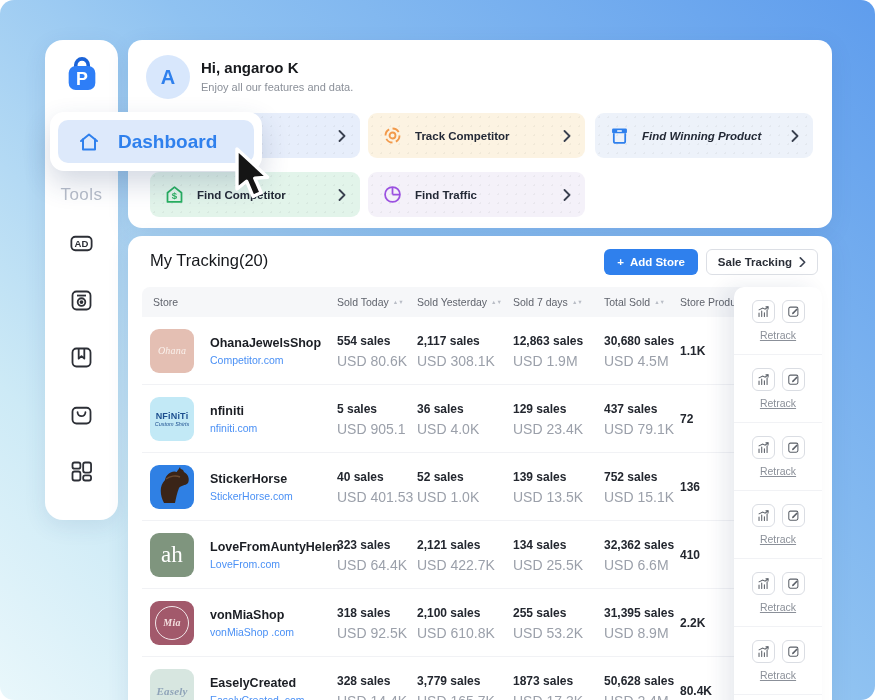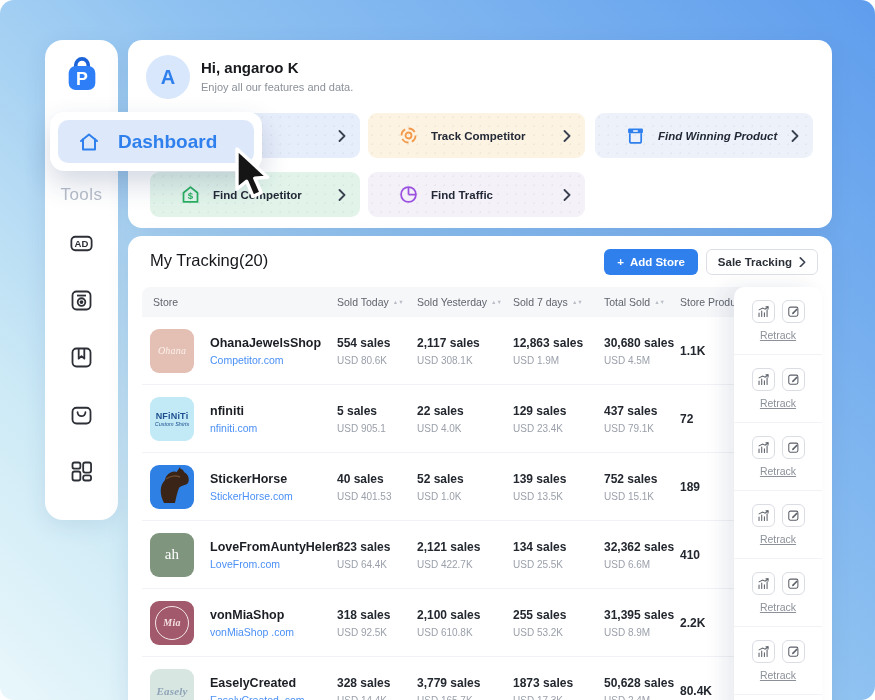--- a/index.html
+++ b/index.html
@@ -18,21 +18,21 @@
   .tools-label { position:absolute; left:0; right:0; top:145px; text-align:center; font-size:17px; color:#b7bdc9; letter-spacing:.5px; }
   .side-icons { position:absolute; left:0; right:0; top:188px; display:flex; flex-direction:column; align-items:center; gap:27px; }
   .side-btn { background:none; border:none; width:30px; height:30px; display:flex; align-items:center; justify-content:center; cursor:pointer; }
 
   
   .top-panel { left:128px; top:40px; width:704px; height:188px; }
   .avatar { position:absolute; left:18px; top:15px; width:44px; height:44px; border-radius:50%;
     background:#d8e7fc; color:#2f80ed; font-weight:bold; font-size:20px; display:flex; align-items:center; justify-content:center; }
   .greet-title { position:absolute; left:73px; top:19px; font-size:15px; font-weight:bold; color:#17191d; }
   .greet-sub { position:absolute; left:73px; top:41px; font-size:11px; color:#8b9099; }
-  .fcard { position:absolute; height:45px; border-radius:9px; display:flex; align-items:center; padding:0 14px 0 30px;
+  .fcard { position:absolute; height:45px; border-radius:9px; display:flex; align-items:center; padding:0 14px 0 14px;
     background-image:radial-gradient(rgba(0,0,0,.045) 1px, transparent 1px); background-size:9px 9px; cursor:pointer; }
   .fcard .ficon { display:flex; margin-right:12px; }
   .fcard .flabel { font-size:11.5px; font-weight:600; color:#232936; flex:1; }
   .fcard .chev { margin-left:auto; display:flex; }
 
   
   .tracking-panel { left:128px; top:236px; width:704px; height:520px; }
   .t-title { position:absolute; left:22px; top:15px; font-size:16.5px; font-weight:normal; color:#15171b; }
   .t-actions { position:absolute; right:14px; top:13px; display:flex; gap:8px; }
   .btn-add { background:#2f80ed; color:#fff; border:none; border-radius:6px; height:26px; padding:0 13px;
@@ -49,25 +49,25 @@
   .row { position:relative; height:68px; border-bottom:1px solid #f1f2f5; }
   .cell { position:absolute; top:50%; transform:translateY(-50%); }
   .c-store{left:8px; display:flex; align-items:center; gap:16px;}
   .c-today{left:195px} .c-yest{left:275px} .c-7d{left:371px} .c-total{left:462px} .c-prod{left:538px}
   .slogo { width:44px; height:44px; border-radius:9px; display:flex; flex-direction:column; align-items:center; justify-content:center; overflow:hidden; text-align:center; }
   .slogo .lt { font-size:9px; font-weight:bold; letter-spacing:.2px; }
   .slogo .ls { font-size:5.5px; font-style:italic; }
   .logo-script .lt { font-family:"Liberation Serif","DejaVu Serif",serif; font-style:italic; font-size:11px; font-weight:bold; }
   .logo-ring { width:34px; height:34px; border:1px solid rgba(255,255,255,.85); border-radius:50%; display:flex; align-items:center; justify-content:center; }
   .logo-ring .lt { font-family:"Liberation Serif","DejaVu Serif",serif; font-style:italic; font-size:10px; font-weight:bold; }
-  .logo-ah .lt { font-family:"Liberation Serif","DejaVu Serif",serif; font-size:15px; font-weight:normal; }
+  .logo-ah .lt { font-family:"Liberation Serif","DejaVu Serif",serif; font-size:23px; font-weight:normal; }
   .sname { font-size:12.5px; font-weight:bold; color:#1b1e24; }
   .sdomain { font-size:10.5px; color:#4a90f5; margin-top:4px; cursor:pointer; }
   .val { font-size:12px; font-weight:bold; color:#23272f; white-space:nowrap; }
-  .sub { font-size:10px; color:#9ba0aa; margin-top:5px; white-space:nowrap; }
+  .sub { font-size:14px; color:#9ba0aa; margin-top:5px; white-space:nowrap; }
 
   .action-panel { position:absolute; left:606px; top:51px; width:88px; height:469px; background:#fff;
     border-radius:10px; box-shadow:-10px 0 20px rgba(25,45,85,.09); }
   .a-head { height:30px; display:flex; align-items:center; justify-content:space-between; padding:0 12px; background:#fafbfc; border-radius:10px 10px 0 0; }
   .a-title { font-size:10.5px; color:#60646d; }
   .trash-btn { background:none; border:none; display:flex; cursor:pointer; }
   .a-row { height:68px; border-bottom:1px solid #f1f2f5; display:flex; flex-direction:column; align-items:center; justify-content:center; gap:6px; }
   .a-btns { display:flex; gap:7px; }
   .ico-btn { width:23px; height:23px; border:1px solid #dadde3; background:#fff; border-radius:6px; display:flex; align-items:center; justify-content:center; cursor:pointer; }
   .retrack { font-size:10.5px; color:#8b9099; text-decoration:underline; cursor:pointer; }
@@ -286,21 +286,21 @@
           <div>
             <div class="sname">nfiniti</div>
             <div class="sdomain">nfiniti.com</div>
           </div>
         </div>
         <div class="cell c-today">
             <div class="val">5 sales</div>
             <div class="sub">USD 905.1</div>
           </div>
         <div class="cell c-yest">
-            <div class="val">22 sales</div>
+            <div class="val">36 sales</div>
             <div class="sub">USD 4.0K</div>
           </div>
         <div class="cell c-7d">
             <div class="val">129 sales</div>
             <div class="sub">USD 23.4K</div>
           </div>
         <div class="cell c-total">
             <div class="val">437 sales</div>
             <div class="sub">USD 79.1K</div>
           </div>
@@ -333,21 +333,21 @@
           </div>
         <div class="cell c-7d">
             <div class="val">139 sales</div>
             <div class="sub">USD 13.5K</div>
           </div>
         <div class="cell c-total">
             <div class="val">752 sales</div>
             <div class="sub">USD 15.1K</div>
           </div>
         <div class="cell c-prod">
-            <div class="val">189</div>
+            <div class="val">136</div>
           </div>
       </div>
 
       <div class="row">
         <div class="cell c-store">
           <div class="slogo logo-ah" style="background-color: rgb(127, 149, 126); color: rgb(255, 255, 255);">
             <span class="lt">ah</span>
           </div>
           <div>
             <div class="sname">LoveFromAuntyHelen</div>

